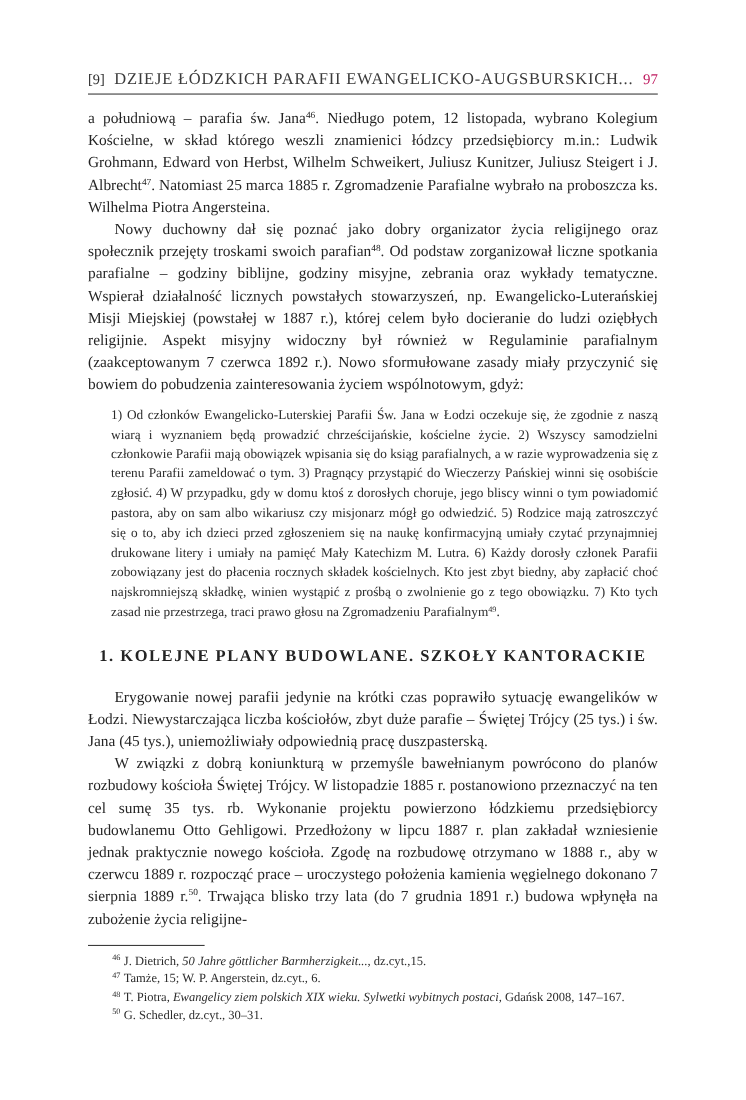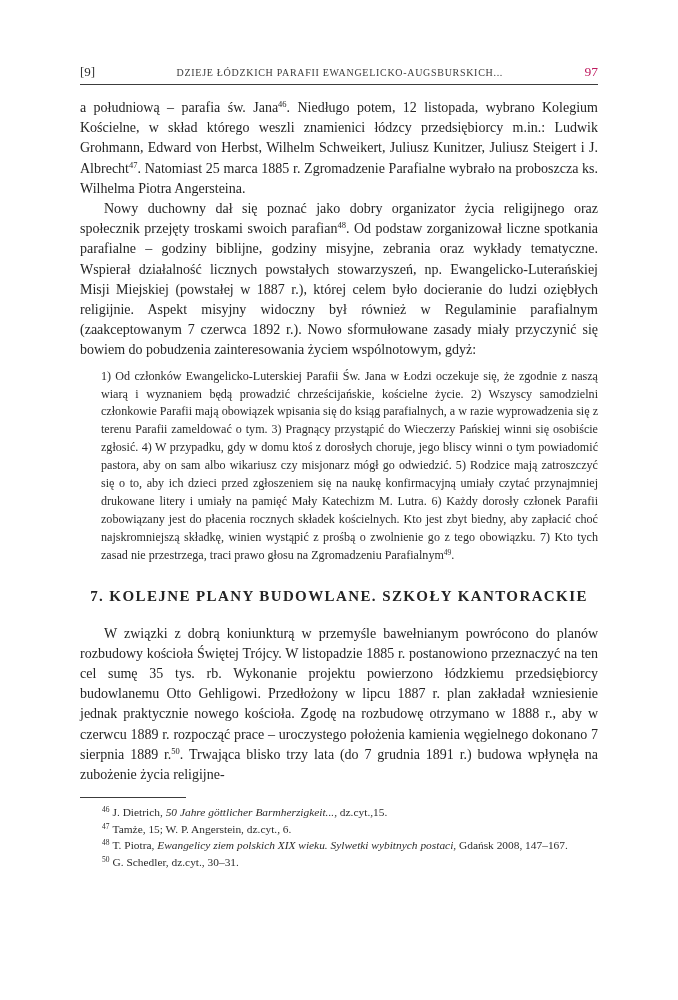--- a/index.html
+++ b/index.html
@@ -23,21 +23,21 @@
     margin-bottom: 13px;
   }
   .runhead .folio-left {
     font-size: 13px;
     flex: 0 0 auto;
     color: #2e2e2e;
   }
   .runhead .runtitle {
     flex: 1 1 auto;
     text-align: center;
-    font-size: 10px;
+    font-size: 15px;
     letter-spacing: 0.7px;
     color: #3a3a3a;
   }
   .runhead .folio-right {
     font-size: 13.5px;
     flex: 0 0 auto;
     color: #be185d;
   }
   p.body {
     margin: 0;
@@ -101,22 +101,23 @@
     <span class="runtitle">DZIEJE ŁÓDZKICH PARAFII EWANGELICKO-AUGSBURSKICH...</span>
     <span class="folio-right">97</span>
   </div>
 
   <p class="body"><span>a południową – parafia św. Jana</span><sup class="ref">46</sup><span>. Niedługo potem, 12 listopada, wybrano Kolegium Kościelne, w skład którego weszli znamienici łódzcy przedsiębiorcy m.in.: Ludwik Grohmann, Edward von Herbst, Wilhelm Schweikert, Juliusz Kunitzer, Juliusz Steigert i J. Albrecht</span><sup class="ref">47</sup><span>. Natomiast 25 marca 1885 r. Zgromadzenie Parafialne wybrało na proboszcza ks. Wilhelma Piotra Angersteina.</span></p>
 
   <p class="body indent"><span>Nowy duchowny dał się poznać jako dobry organizator życia religijnego oraz społecznik przejęty troskami swoich parafian</span><sup class="ref">48</sup><span>. Od podstaw zorganizował liczne spotkania parafialne – godziny biblijne, godziny misyjne, zebrania oraz wykłady tematyczne. Wspierał działalność licznych powstałych stowarzyszeń, np. Ewangelicko-Luterańskiej Misji Miejskiej (powstałej w 1887 r.), której celem było docieranie do ludzi oziębłych religijnie. Aspekt misyjny widoczny był również w Regulaminie parafialnym (zaakceptowanym 7 czerwca 1892 r.). Nowo sformułowane zasady miały przyczynić się bowiem do pobudzenia zainteresowania życiem wspólnotowym, gdyż:</span></p>
 
   <div class="quote"><span>1) Od członków Ewangelicko-Luterskiej Parafii Św. Jana w Łodzi oczekuje się, że zgodnie z naszą wiarą i wyznaniem będą prowadzić chrześcijańskie, kościelne życie. 2) Wszyscy samodzielni członkowie Parafii mają obowiązek wpisania się do ksiąg parafialnych, a w razie wyprowadzenia się z terenu Parafii zameldować o tym. 3) Pragnący przystąpić do Wieczerzy Pańskiej winni się osobiście zgłosić. 4) W przypadku, gdy w domu ktoś z dorosłych choruje, jego bliscy winni o tym powiadomić pastora, aby on sam albo wikariusz czy misjonarz mógł go odwiedzić. 5) Rodzice mają zatroszczyć się o to, aby ich dzieci przed zgłoszeniem się na naukę konfirmacyjną umiały czytać przynajmniej drukowane litery i umiały na pamięć Mały Katechizm M. Lutra. 6) Każdy dorosły członek Parafii zobowiązany jest do płacenia rocznych składek kościelnych. Kto jest zbyt biedny, aby zapłacić choć najskromniejszą składkę, winien wystąpić z prośbą o zwolnienie go z tego obowiązku. 7) Kto tych zasad nie przestrzega, traci prawo głosu na Zgromadzeniu Parafialnym</span><sup class="ref">49</sup><span>.</span></div>
 
-  <div class="section-heading">7. KOLEJNE PLANY BUDOWLANE. SZKOŁY KANTORACKIE</div>
+  <div class="section-heading">1. KOLEJNE PLANY BUDOWLANE. SZKOŁY KANTORACKIE</div>
 
+  <p class="body indent">Erygowanie nowej parafii jedynie na krótki czas poprawiło sytuację ewangelików w Łodzi. Niewystarczająca liczba kościołów, zbyt duże parafie – Świętej Trójcy (25 tys.) i św. Jana (45 tys.), uniemożliwiały odpowiednią pracę duszpasterską.</p>
 
   <p class="body indent"><span>W związki z dobrą koniunkturą w przemyśle bawełnianym powrócono do planów rozbudowy kościoła Świętej Trójcy. W listopadzie 1885 r. postanowiono przeznaczyć na ten cel sumę 35 tys. rb. Wykonanie projektu powierzono łódzkiemu przedsiębiorcy budowlanemu Otto Gehligowi. Przedłożony w lipcu 1887 r. plan zakładał wzniesienie jednak praktycznie nowego kościoła. Zgodę na rozbudowę otrzymano w 1888 r., aby w czerwcu 1889 r. rozpocząć prace – uroczystego położenia kamienia węgielnego dokonano 7 sierpnia 1889 r.</span><sup class="ref">50</sup><span>. Trwająca blisko trzy lata (do 7 grudnia 1891 r.) budowa wpłynęła na zubożenie życia religijne-</span></p>
 
   <div class="footnote-sep"></div>
 
   <div class="footnotes">
     <p><sup class="fn-marker">46</sup><span>J. Dietrich, </span><i>50 Jahre göttlicher Barmherzigkeit...</i><span>, dz.cyt.,15.</span></p>
     <p><sup class="fn-marker">47</sup><span>Tamże, 15; W. P. Angerstein, dz.cyt., 6.</span><i></i><span></span></p>
     <p><sup class="fn-marker">48</sup><span>T. Piotra, </span><i>Ewangelicy ziem polskich XIX wieku. Sylwetki wybitnych postaci</i><span>, Gdańsk 2008, 147–167.</span></p>
     <p><sup class="fn-marker">50</sup><span>G. Schedler, dz.cyt., 30–31.</span><i></i><span></span></p>

